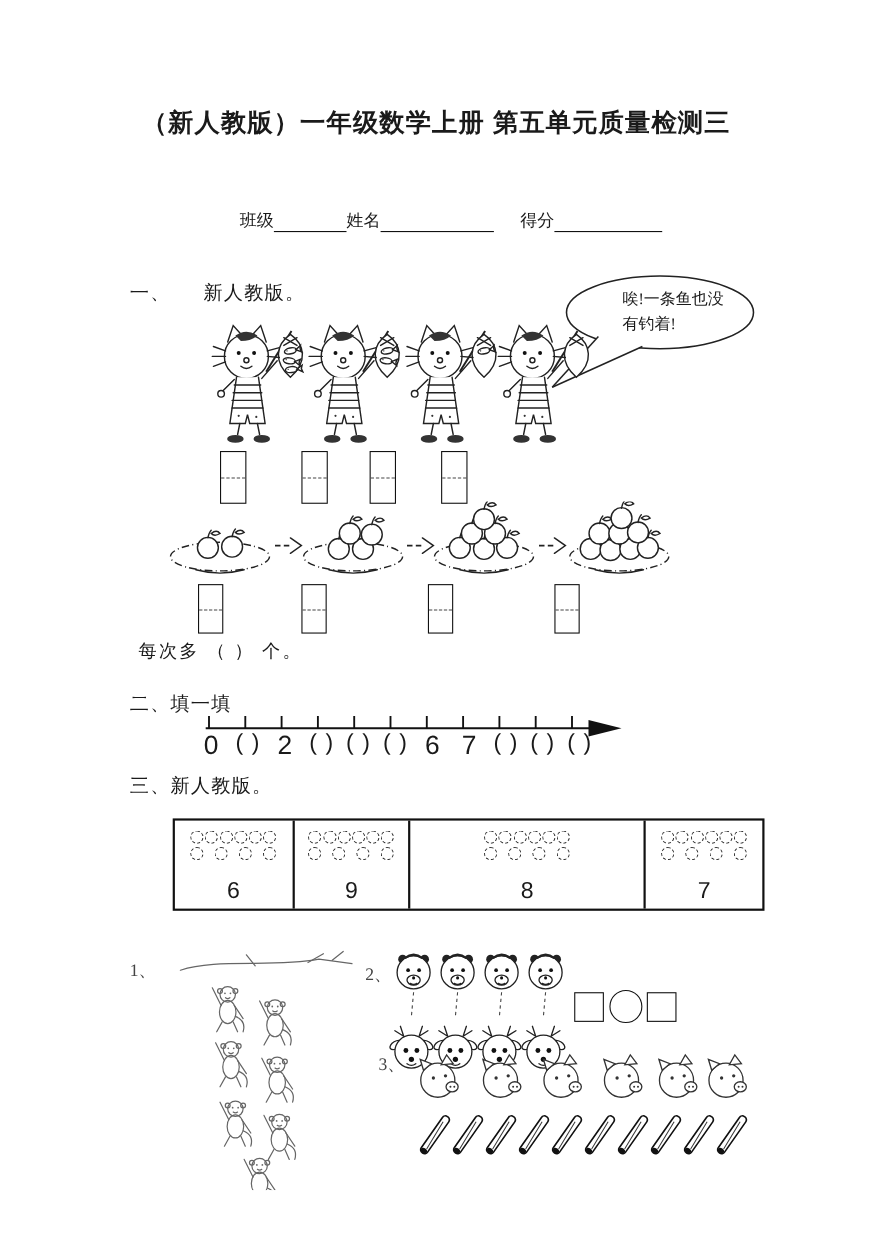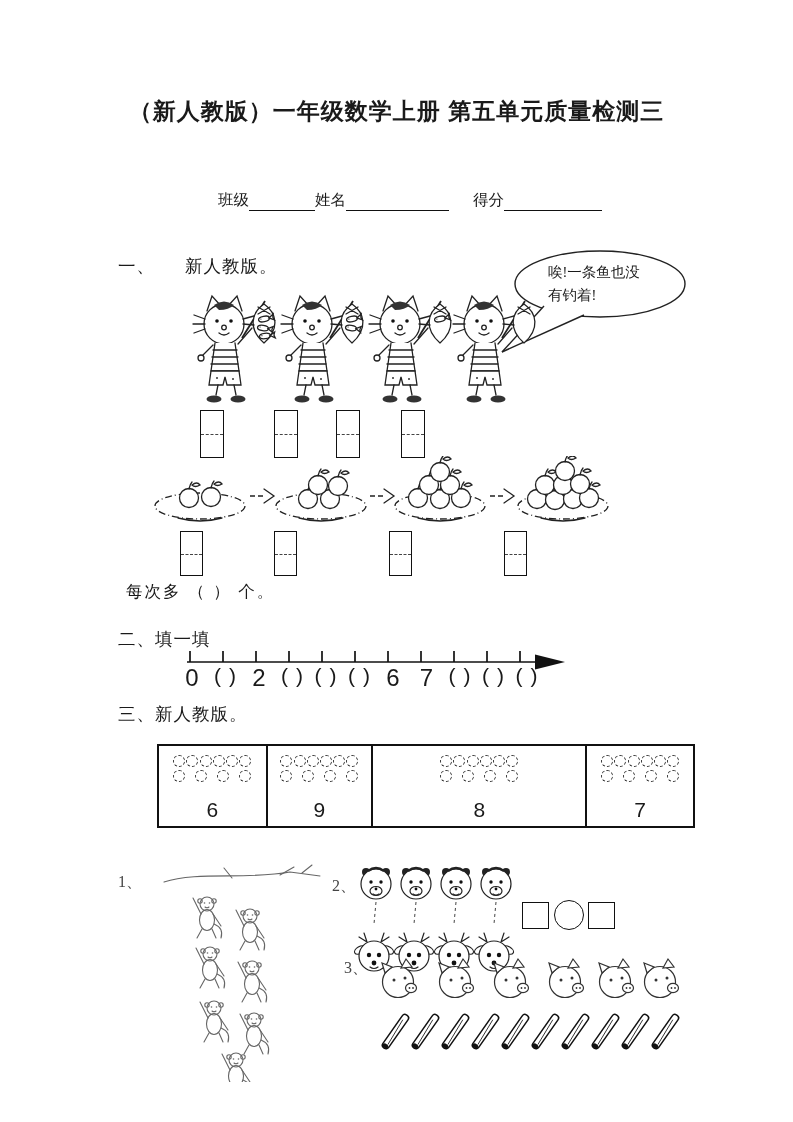--- a/index.html
+++ b/index.html
@@ -5,21 +5,21 @@
   html,body{margin:0;padding:0;background:#fff;}
   .page{position:relative;width:793px;height:1082px;background:#fff;overflow:hidden;
         font-family:"Liberation Sans",sans-serif;color:#1a1a1a;}
   .abs{position:absolute;}
   .title{left:0;right:0;top:96px;text-align:center;font-size:23px;font-weight:bold;letter-spacing:1px;}
   .fields{left:218px;top:190px;font-size:15.5px;display:flex;align-items:flex-end;white-space:nowrap;}
   .blank{display:inline-block;border-bottom:1.4px solid #111;height:15px;}
   .sec-head{font-size:17.5px;letter-spacing:1px;}
   .sec-num{display:inline-block;}
   .gap{display:inline-block;width:30px;}
-  .bubble-text{left:548px;top:261px;width:140px;font-size:14.5px;line-height:1.6;
+  .bubble-text{left:566px;top:261px;width:140px;font-size:14.5px;line-height:1.6;
        font-family:"Liberation Serif",serif;}
   .answer-box{position:absolute;border:1.6px solid #111;background:#fff;}
   .answer-box:after{content:"";position:absolute;left:0;right:0;top:50%;border-top:1.2px dashed #444;}
   .footer-line{left:126px;top:581px;font-size:16.5px;letter-spacing:2px;}
   .nl-labels span{position:absolute;transform:translateX(-50%);font-family:"Liberation Sans",sans-serif;}
   .nl-labels .num{font-size:24px;font-weight:500;}
   .nl-labels .paren{font-size:21px;letter-spacing:1px;}
   .color-table{left:157px;top:744px;width:538px;height:84px;border:2px solid #111;display:flex;box-sizing:border-box;}
   .ct-cell{border-right:2px solid #111;display:flex;box-sizing:border-box;}
   .ct-cell:last-child{border-right:none;}

